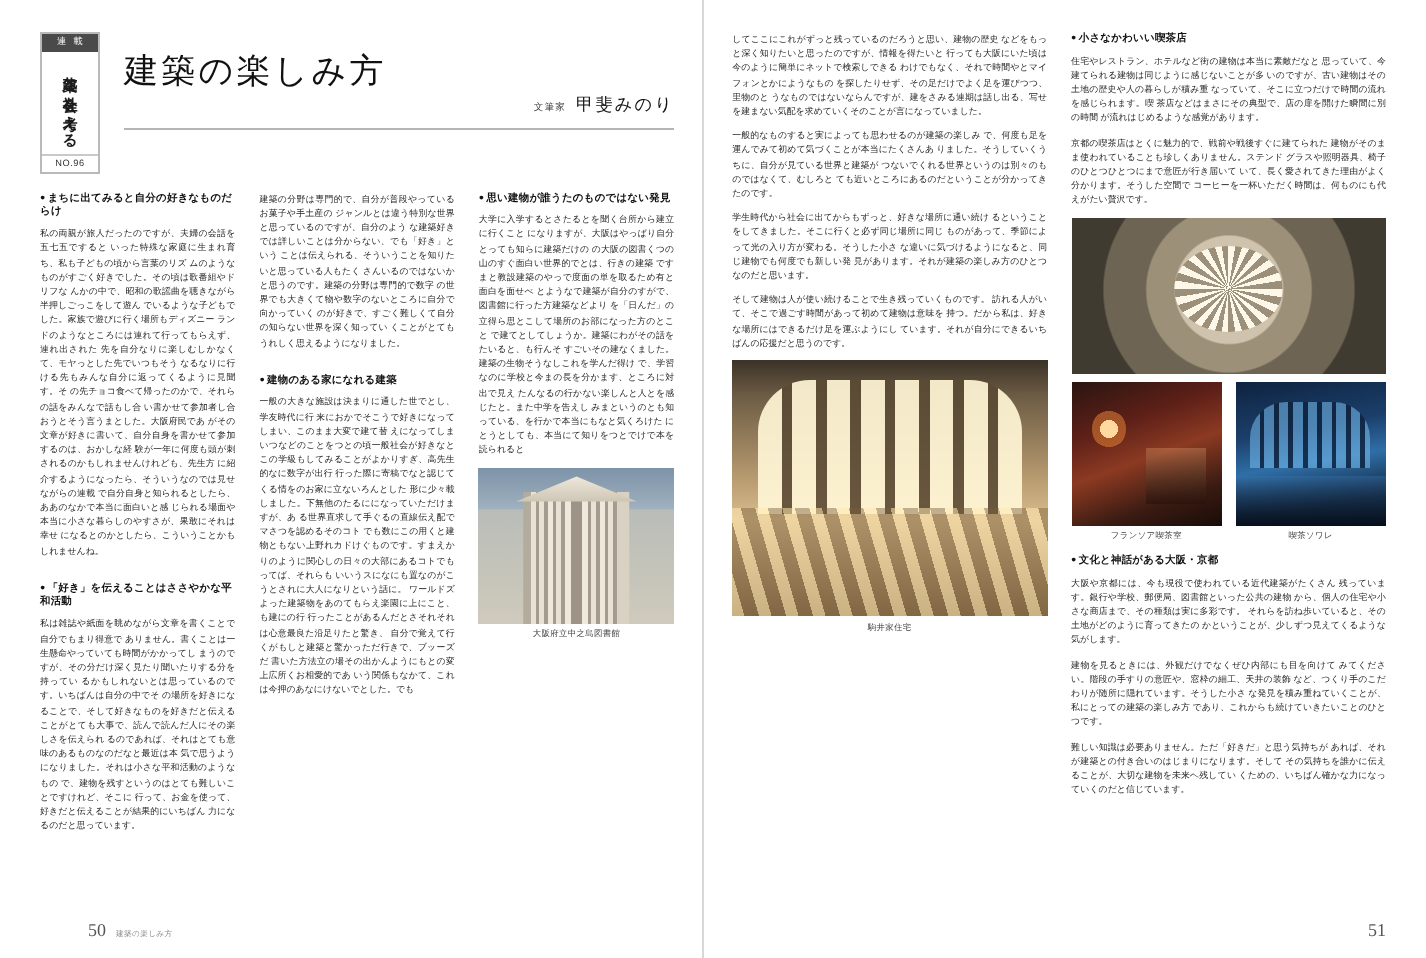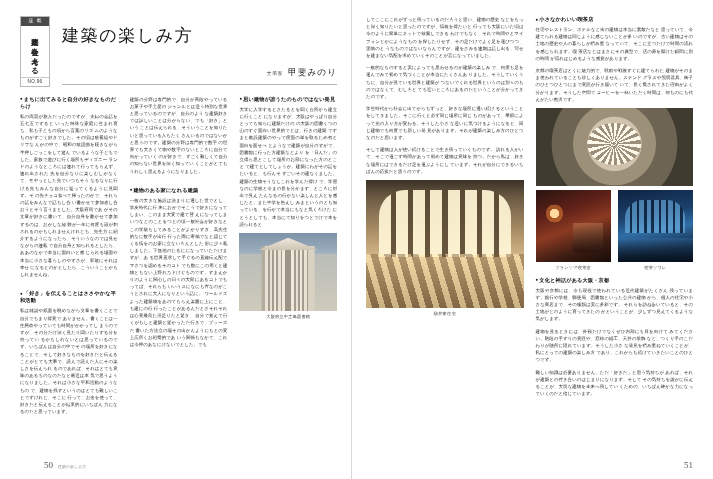--- a/index.html
+++ b/index.html
@@ -59,21 +59,20 @@
   }
   .title-block { flex: 1; padding-top: 8px; }
   .article-title {
     font-size: 17px;
     font-weight: 400;
     color: #111;
     letter-spacing: 1.6px;
     font-family: "Liberation Sans", "DejaVu Sans", sans-serif;
   }
   .byline-row {
-    margin-top: 20px;
     display: flex; justify-content: flex-end; align-items: baseline;
     gap: 5px;
     padding-bottom: 4px;
   }
   .byline-role { font-size: 4.8px; color: #3a3a3a; letter-spacing: 0.6px; }
   .byline-name { font-size: 8.6px; color: #111; letter-spacing: 1.1px; }
   .rule {
     border-top: 1px solid #b5b5b5;
     margin-top: 1px;
   }

